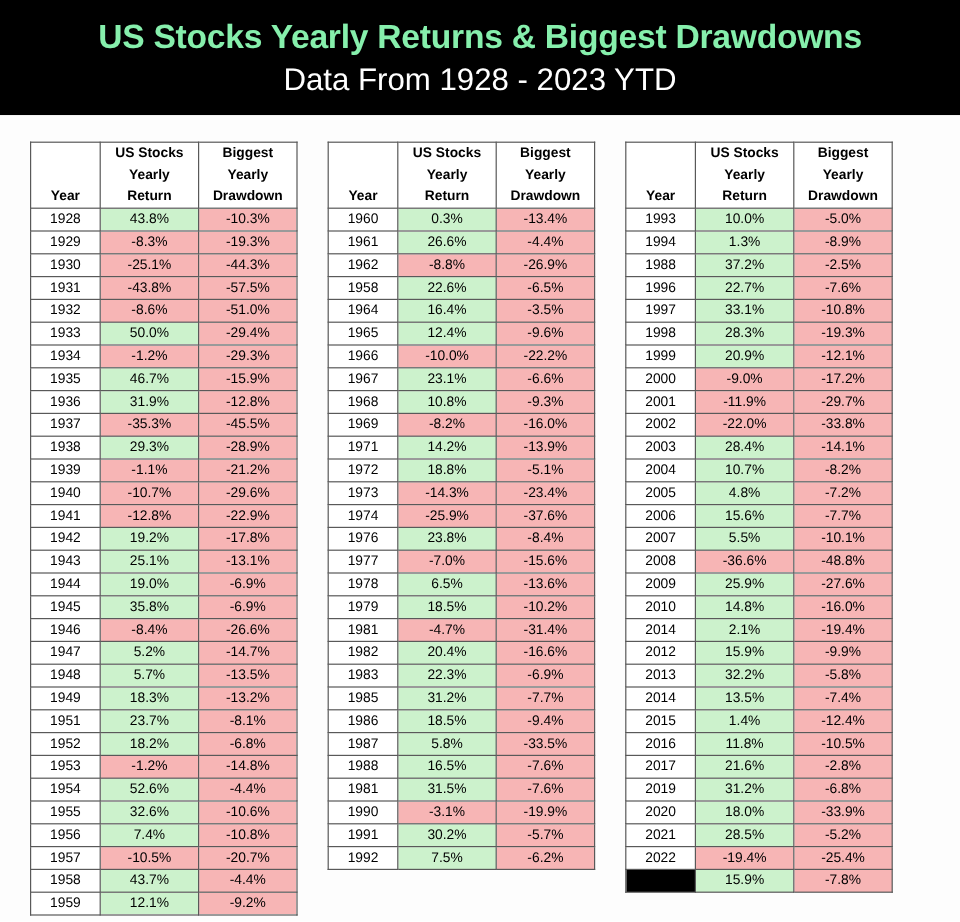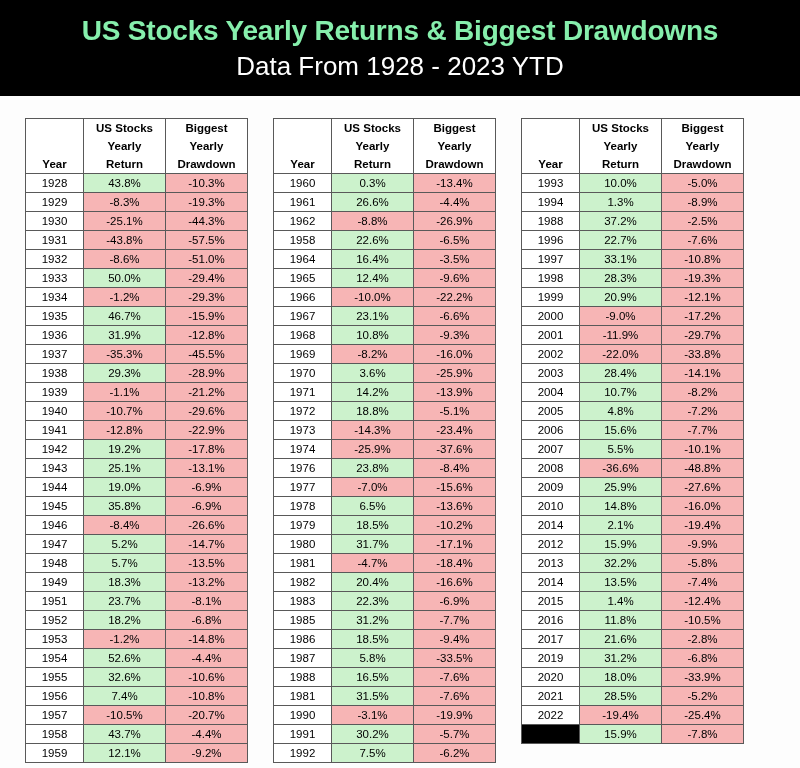--- a/index.html
+++ b/index.html
@@ -369,25 +369,20 @@
             <td class="year">1968</td>
             <td class="pos">10.8%</td>
             <td class="neg">-9.3%</td>
           </tr>
           <tr>
             <td class="year">1969</td>
             <td class="neg">-8.2%</td>
             <td class="neg">-16.0%</td>
           </tr>
           <tr>
-            <td class="year">1970</td>
-            <td class="pos">3.6%</td>
-            <td class="neg">-25.9%</td>
-          </tr>
-          <tr>
             <td class="year">1971</td>
             <td class="pos">14.2%</td>
             <td class="neg">-13.9%</td>
           </tr>
           <tr>
             <td class="year">1972</td>
             <td class="pos">18.8%</td>
             <td class="neg">-5.1%</td>
           </tr>
           <tr>
@@ -414,28 +409,23 @@
             <td class="year">1978</td>
             <td class="pos">6.5%</td>
             <td class="neg">-13.6%</td>
           </tr>
           <tr>
             <td class="year">1979</td>
             <td class="pos">18.5%</td>
             <td class="neg">-10.2%</td>
           </tr>
           <tr>
-            <td class="year">1980</td>
-            <td class="pos">31.7%</td>
-            <td class="neg">-17.1%</td>
-          </tr>
-          <tr>
             <td class="year">1981</td>
             <td class="neg">-4.7%</td>
-            <td class="neg">-18.4%</td>
+            <td class="neg">-31.4%</td>
           </tr>
           <tr>
             <td class="year">1982</td>
             <td class="pos">20.4%</td>
             <td class="neg">-16.6%</td>
           </tr>
           <tr>
             <td class="year">1983</td>
             <td class="pos">22.3%</td>
             <td class="neg">-6.9%</td>

